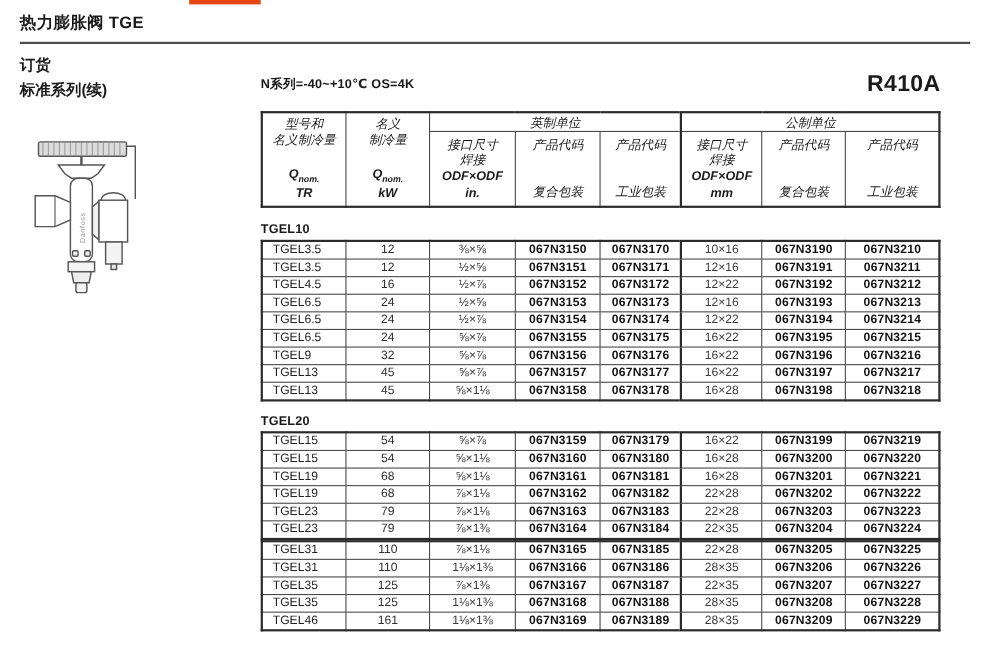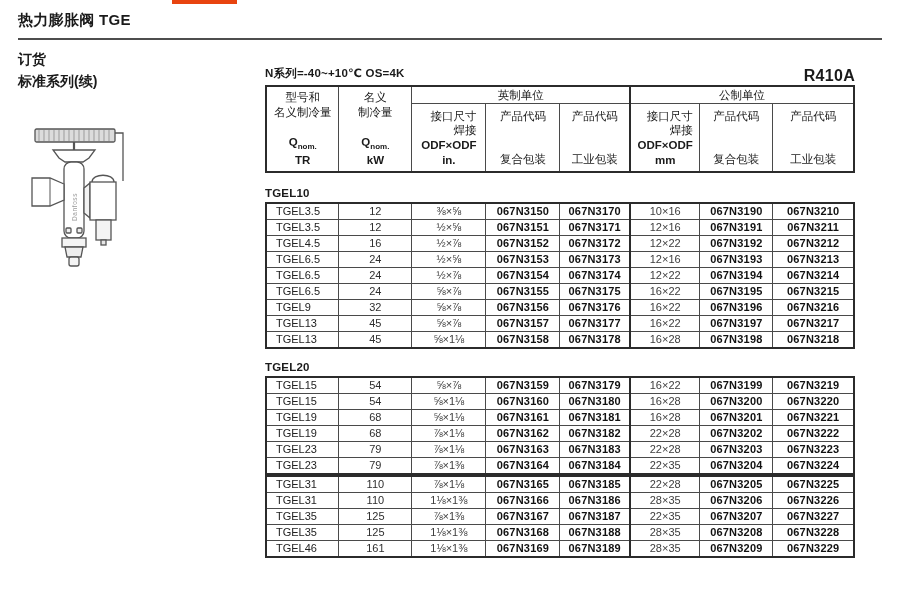--- a/index.html
+++ b/index.html
@@ -7,44 +7,44 @@
     width:900px; height:604px; background:#ffffff; position:relative;
     font-family:"Liberation Sans","DejaVu Sans",sans-serif;
     color:#1a1a1a; overflow:hidden;
     -webkit-font-smoothing:antialiased;
   }
   .brand-bar { position:absolute; left:172px; top:0; width:65px; height:4px; background:#e8440f; }
 
   .page-title { padding:11px 20px 0 18px; font-size:15px; font-weight:700; letter-spacing:.3px; }
   .rule { border:none; border-top:2px solid #4d4d4d; margin:8px 18px 0 18px; }
 
-  .content { display:flex; padding:0 45px 0 18px;gap:28px; }
+  .content { display:flex; padding:0 45px 0 18px; }
   aside.leftcol { width:219px; flex:none; }
   .aside-title { margin-top:11px; font-size:14px; font-weight:700; line-height:1.25; }
   .valve-fig { margin:36px 0 0 8px; display:block; }
 
   main.rightcol { flex:1; min-width:0; }
   .note-row { display:flex; justify-content:space-between; align-items:flex-end; margin-top:26px; }
   .series-note { font-size:11.5px; font-weight:700; padding-bottom:3px; letter-spacing:.2px; }
-  .refrigerant { font-size:16px; font-weight:700; line-height:1; letter-spacing:.3px; }
+  .refrigerant { font-size:21px; font-weight:700; line-height:1; letter-spacing:.3px; }
 
   table.tbl { width:100%; border-collapse:collapse; table-layout:fixed;
               border:2px solid #2b2b2b; }
   table.tbl td { border:1px solid #4a4a4a; overflow:hidden; }
   col.w0{width:12.4%} col.w1{width:12.4%} col.w2{width:12.6%} col.w3{width:12.6%}
   col.w4{width:11.9%} col.w5{width:11.9%} col.w6{width:12.4%} col.w7{width:13.8%}
   .gstart { border-left:2px solid #2b2b2b !important; }
 
-  .hdr-table { margin-top:1px; }
+  .hdr-table { margin-top:14px;font-style:italic; }
   .hdr-table td { font-size:11.5px; text-align:center; vertical-align:middle; padding:0; }
   .h-group { height:16px; font-weight:400; }
   .stack { display:flex; flex-direction:column; justify-content:space-between;
            align-items:center; box-sizing:border-box; padding:3px 1px 3px 1px; line-height:1.3; }
   .stack.tall { height:84px; }
-  .stack.mid  { height:64px;text-align:right; }
+  .stack.mid  { height:64px; }
   .stack .b { font-weight:700; }
   .stack sub { font-size:8px; font-weight:700; }
 
   .section-label { font-size:11.5px; font-weight:700; margin:12px 0 3px 0; letter-spacing:.2px; }
   .section-label.first { margin-top:14px; }
   .data-table td { height:15px; font-size:11px; line-height:13px; text-align:center;
                    padding:0 2px; white-space:nowrap; }
   .data-table td.c0 { text-align:left; padding-left:9px; color:#222;margin-left:29px; }
   .data-table td.c1 { color:#2e2e2e; }
   .data-table td.c2, .data-table td.c5 { color:#3c3c3c; }

